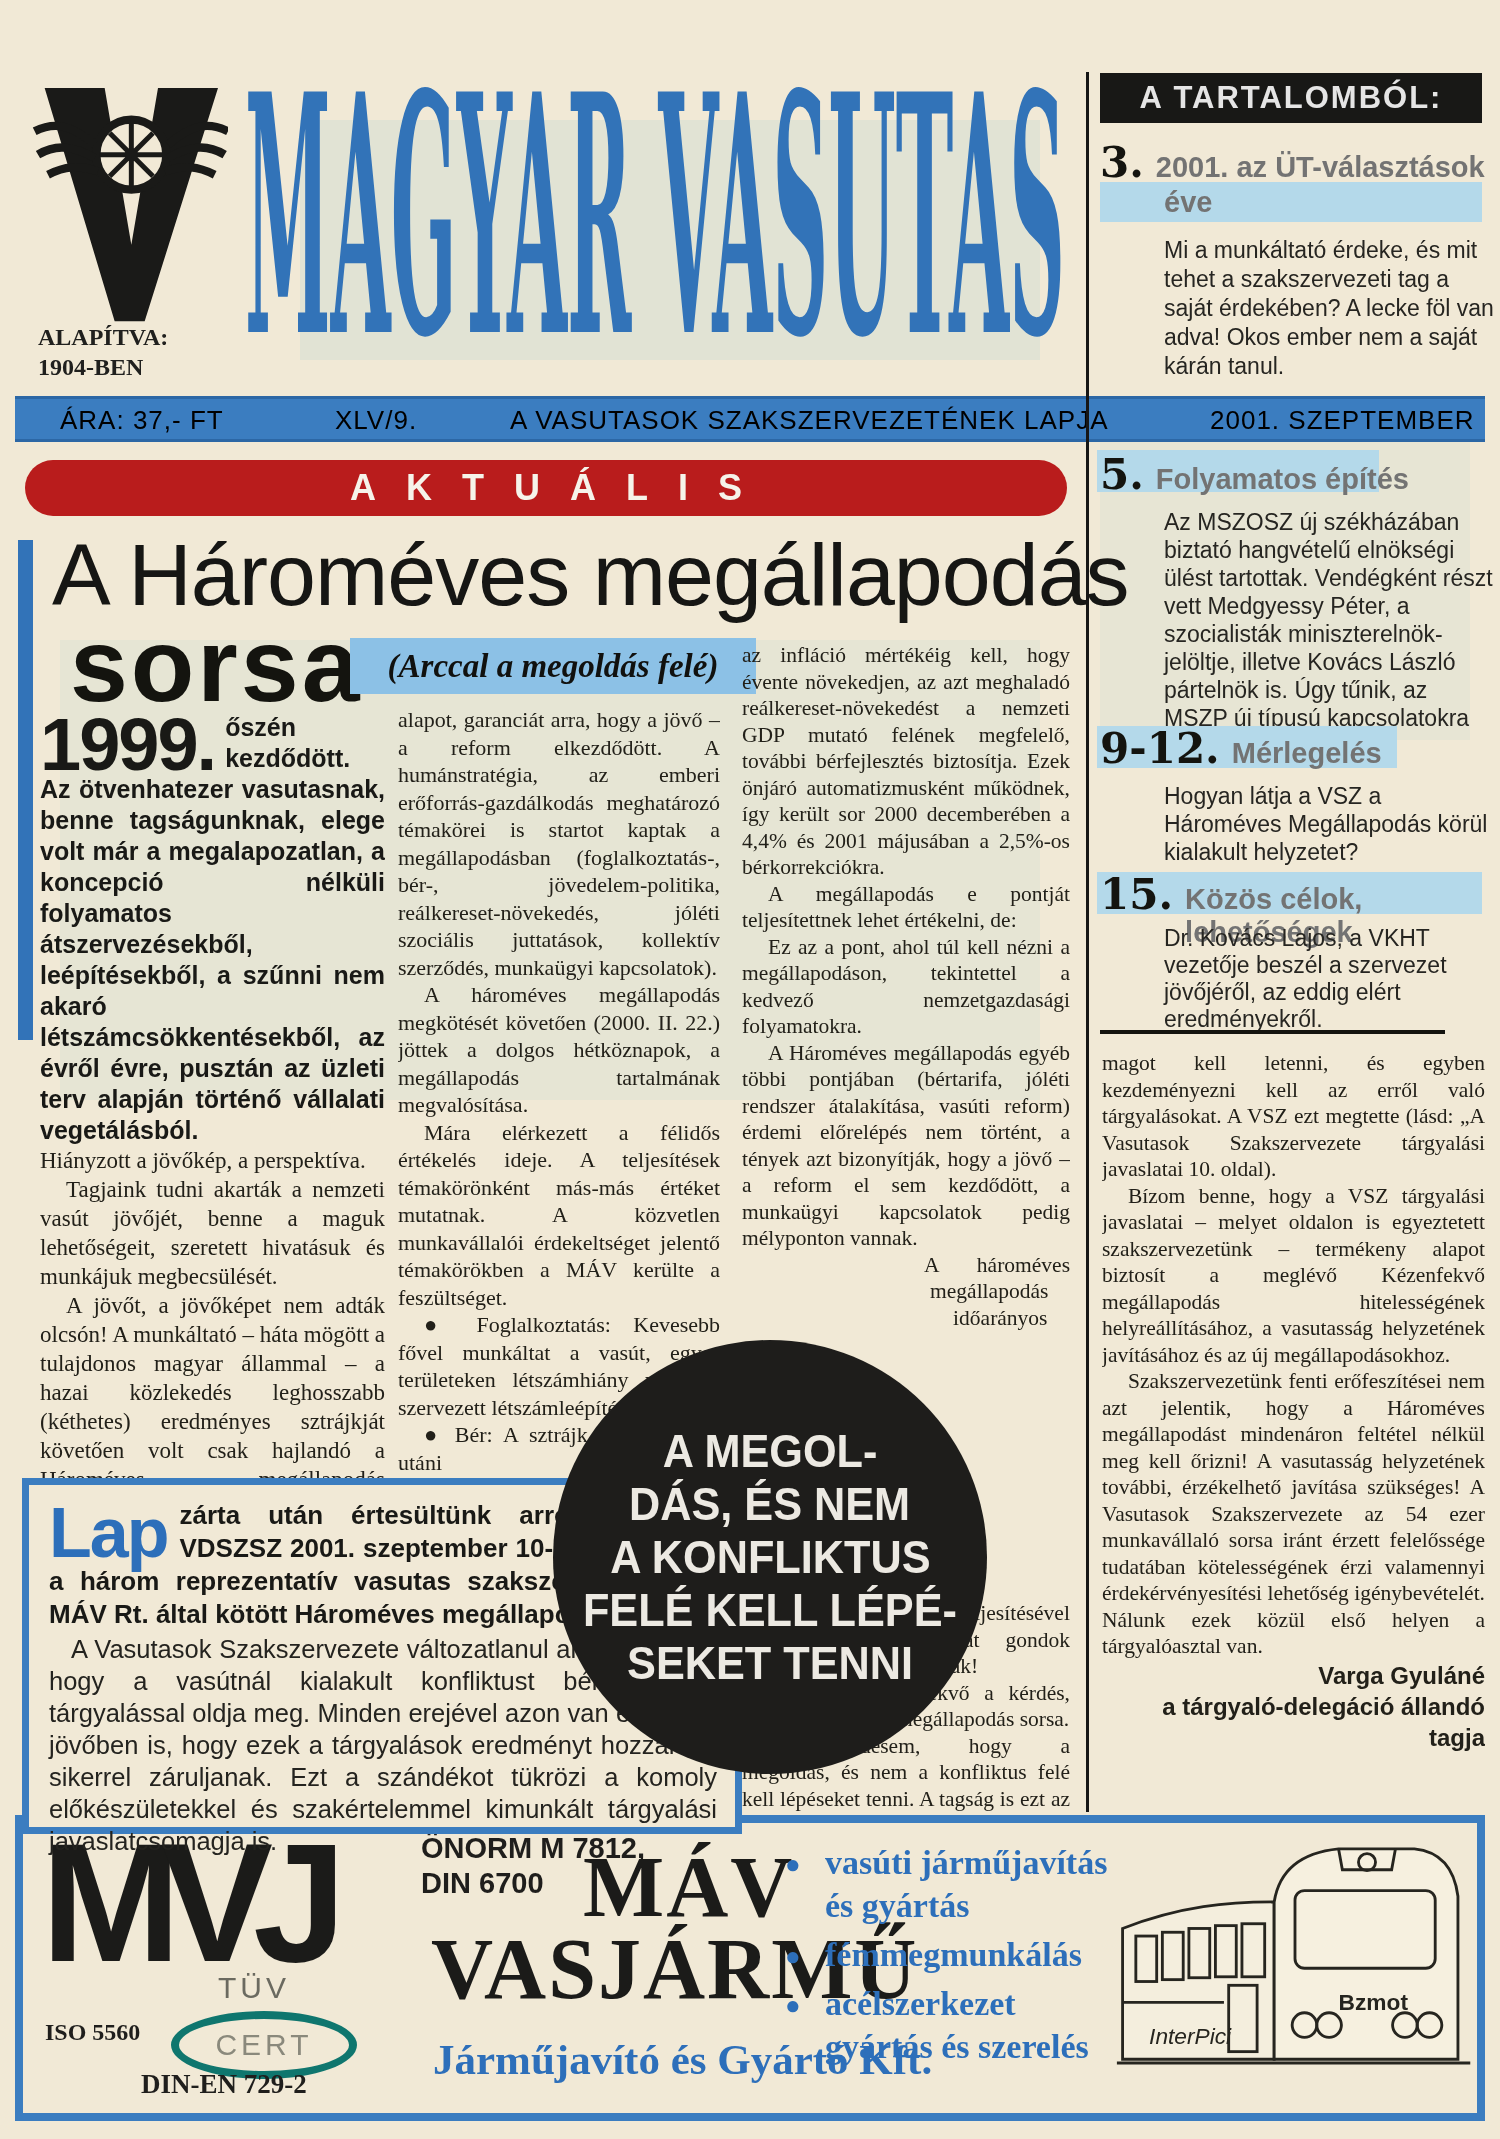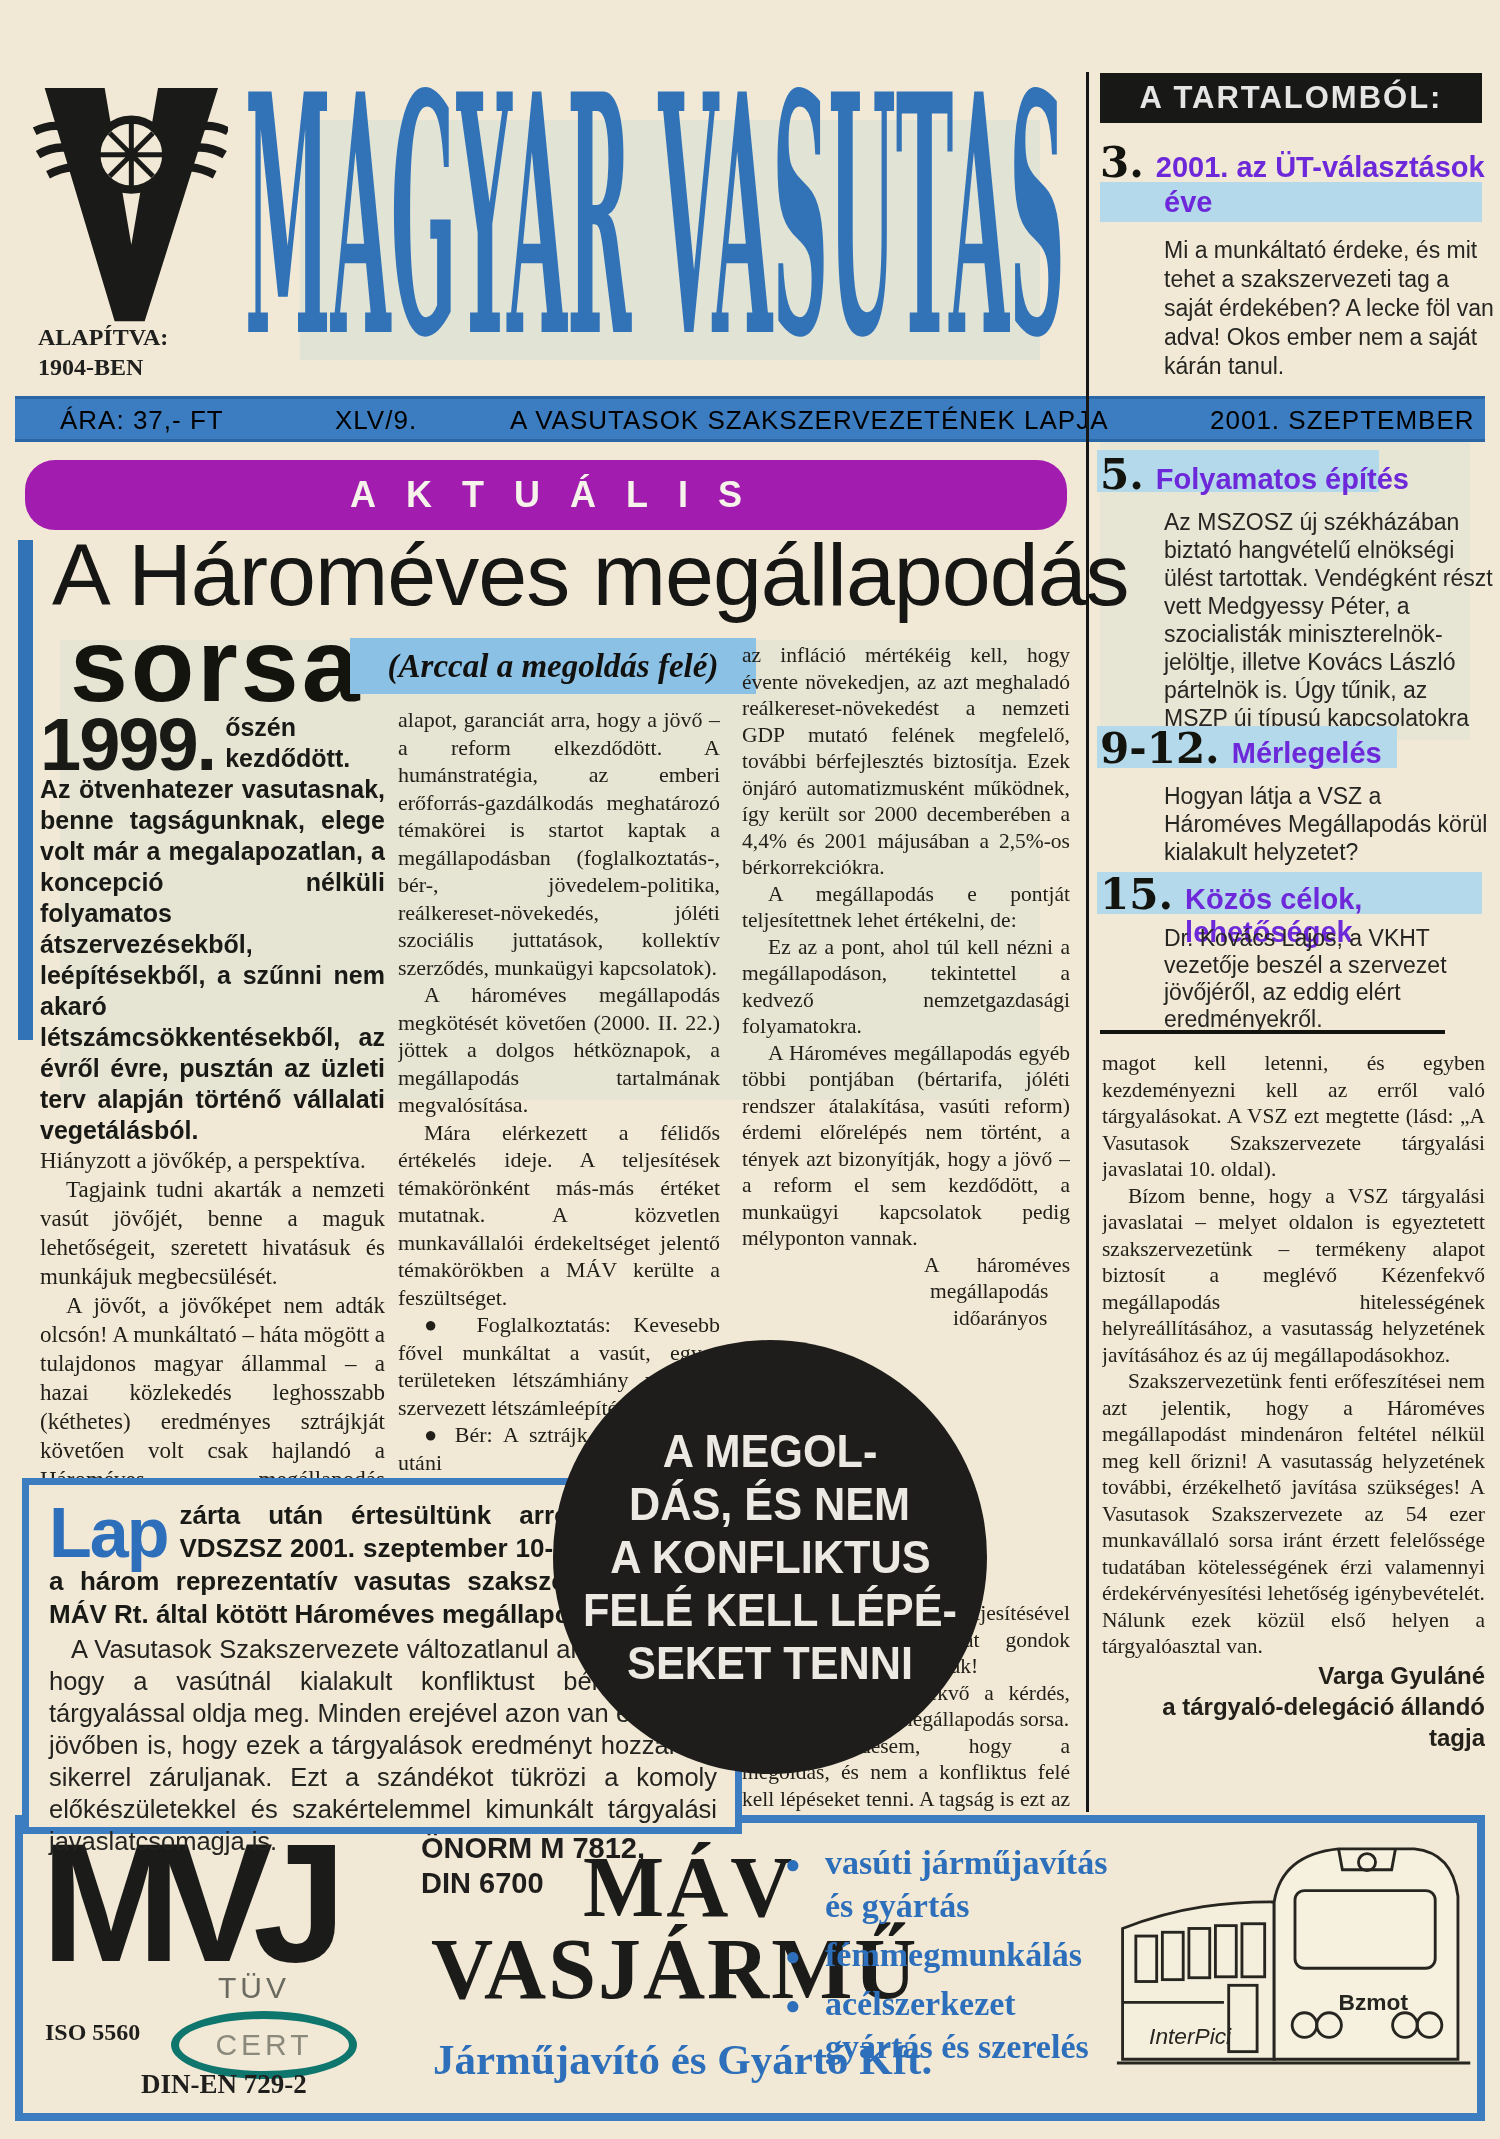--- a/index.html
+++ b/index.html
@@ -15,27 +15,27 @@
            border-top:3px solid #2c67a5;border-bottom:3px solid #2c67a5;color:#000000;
            font-size:26px;letter-spacing:1px;}
   .infobar span{position:absolute;top:6px;white-space:nowrap;}
   
   .vdiv{position:absolute;left:1086px;top:72px;width:3px;height:1740px;background:#161616;}
   
   .toc-header{position:absolute;left:1100px;top:73px;width:382px;height:50px;background:#181816;
               color:#e5e5e5;font-weight:bold;font-size:31px;letter-spacing:2px;
               display:flex;align-items:center;justify-content:center;}
   .toc-num{font-family:"DejaVu Serif",serif;font-weight:bold;font-size:42px;color:#14140f;}
-  .toc-title{font-weight:bold;font-size:29px;color:#6d28d9;}
+  .toc-title{font-weight:bold;font-size:29px;color:#737373;}
   .hl{background:#b4d9ea;}
   .toc-body{position:absolute;font-size:23px;line-height:29px;color:#262521;width:330px;}
   .toc-row{position:absolute;display:flex;align-items:baseline;gap:12px;}
   .sidebar-rule{position:absolute;left:1100px;top:1030px;width:345px;height:4px;background:#14140f;}
   
-  .banner{position:absolute;left:25px;top:460px;width:1042px;height:70px;background:#a21caf;
+  .banner{position:absolute;left:25px;top:460px;width:1042px;height:56px;background:#b91c1c;
           border-radius:30px;color:#f6f3ea;display:flex;align-items:center;justify-content:center;
           font-size:36px;font-weight:bold;letter-spacing:30px;text-indent:30px;}
   .accent-bar{position:absolute;left:18px;top:540px;width:15px;height:500px;background:#3273b8;}
   .headline{position:absolute;left:52px;top:524px;width:1030px;font-size:88px;font-weight:400;
             letter-spacing:-1px;color:#161614;white-space:nowrap;}
   .subtitle{position:absolute;left:70px;top:606px;font-size:104px;font-weight:bold;
             letter-spacing:3px;color:#14140f;}
   .kicker{position:absolute;left:350px;top:638px;width:406px;height:56px;background:#8cc1e6;
           display:flex;align-items:center;justify-content:center;
           font-family:"Liberation Serif",serif;font-style:italic;font-weight:bold;font-size:33px;color:#11110f;}

